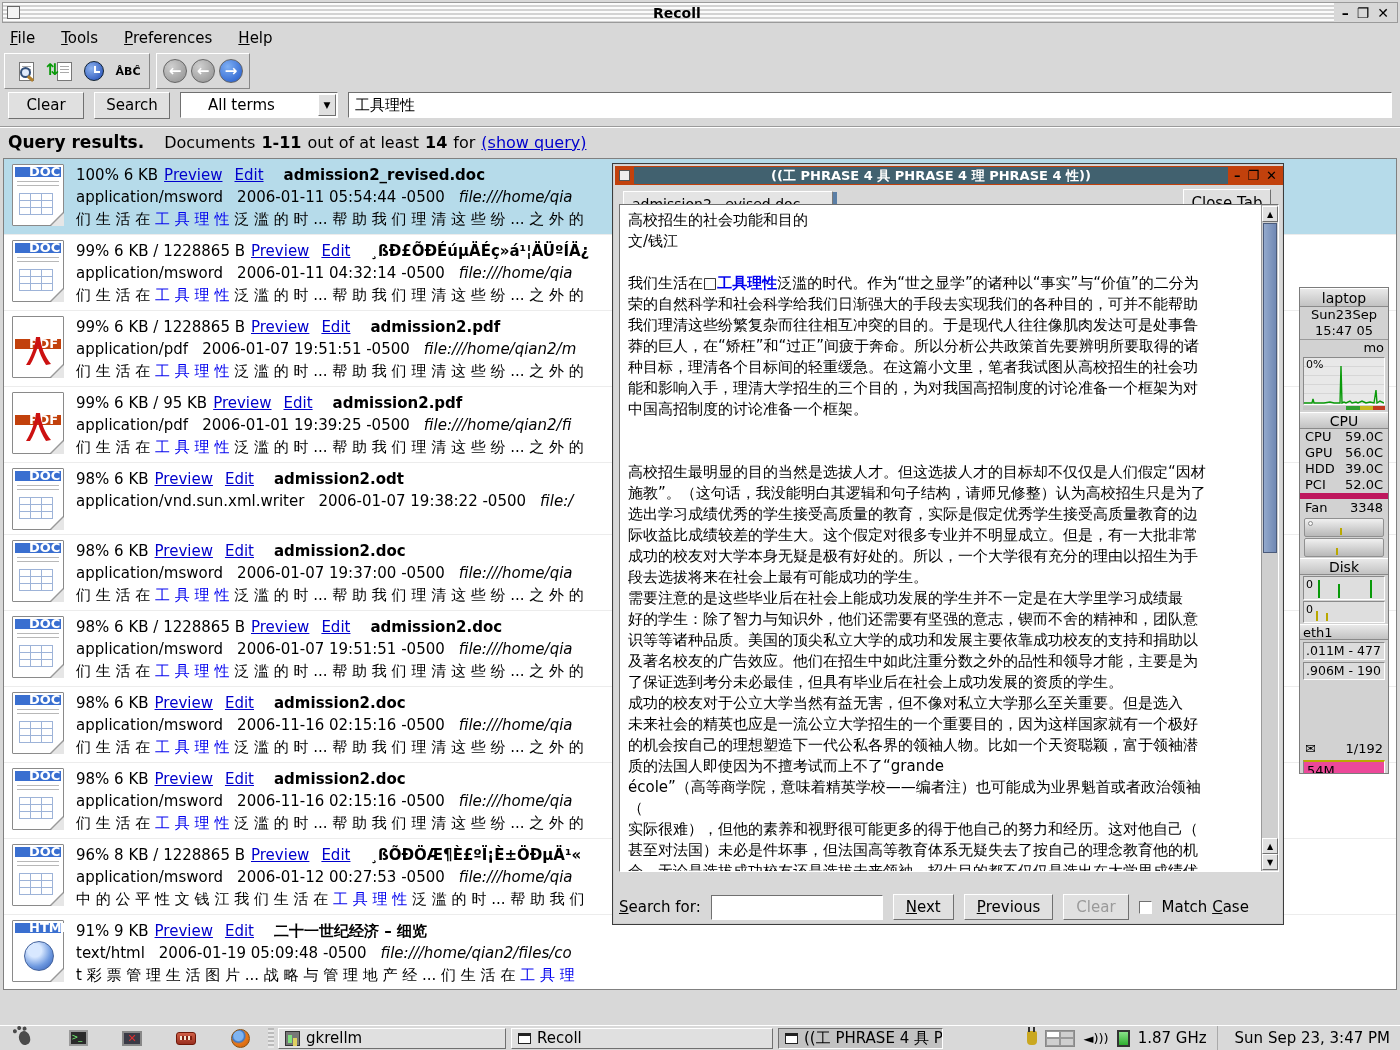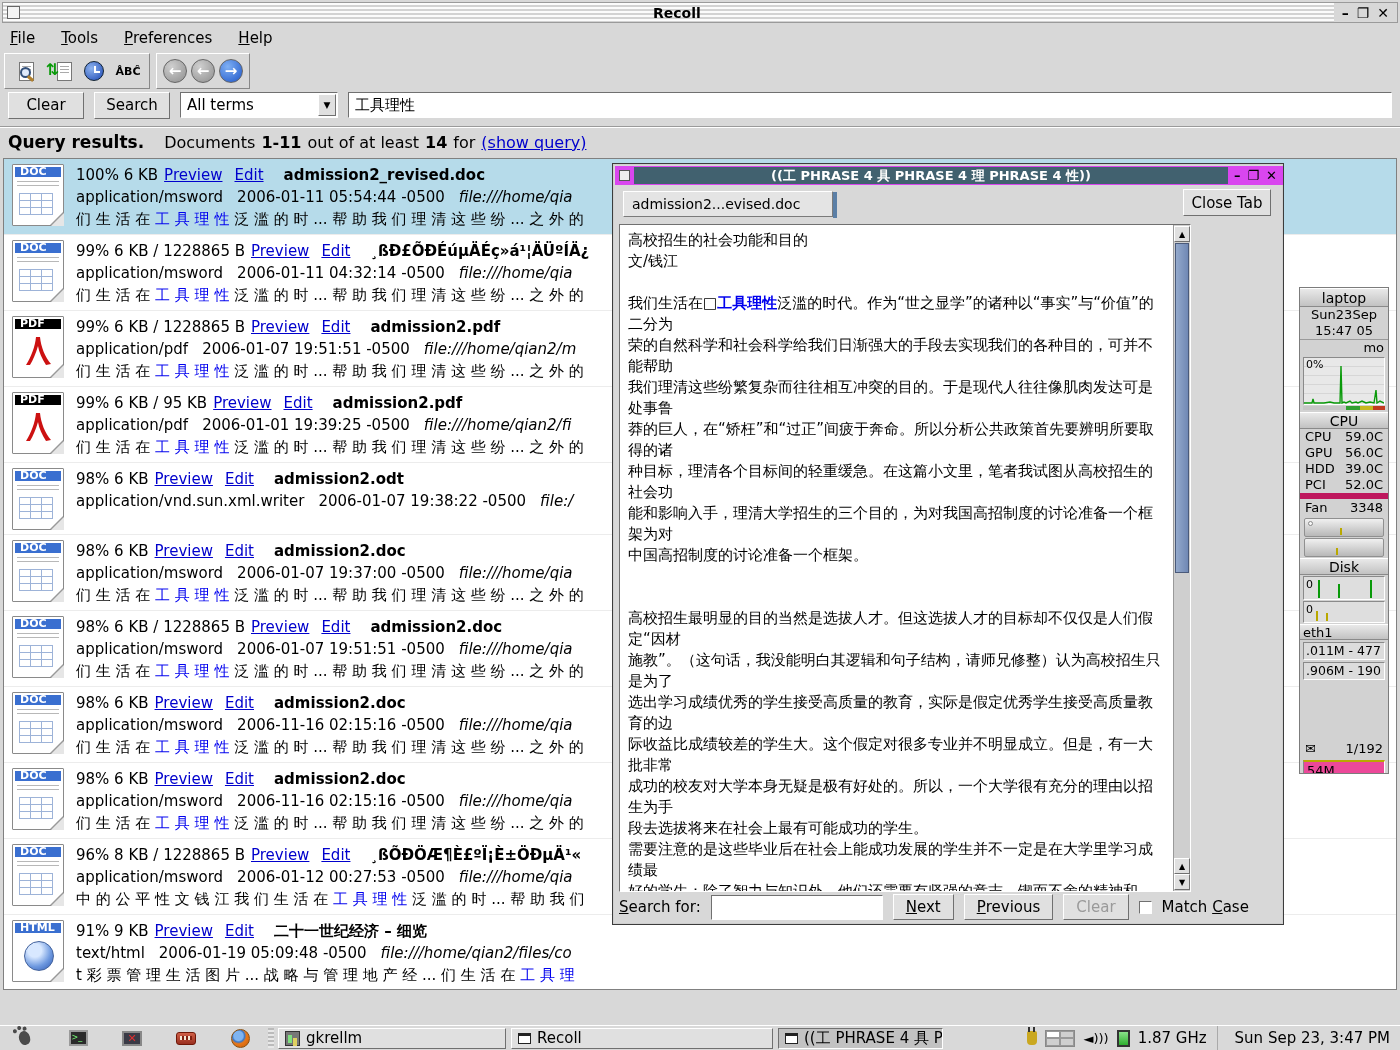--- a/index.html
+++ b/index.html
@@ -37,21 +37,21 @@
   .clockface::after { content:""; position:absolute; left:9px; top:9px; width:6px; height:2px; background:#fff; }
   .abc { font-size:11px; font-weight:bold; letter-spacing:0; }
   .navbtn { width:24px; height:24px; border-radius:50%; display:flex; align-items:center; justify-content:center;
     color:#fff; font-weight:bold; font-size:15px; border:1px solid #666; }
   .nav-gray { background:radial-gradient(circle at 35% 30%, #cfcfcf, #8e8e8e); }
   .nav-blue { background:radial-gradient(circle at 35% 30%, #7fb0f4, #1d55c8); }
 
   .searchrow { position:absolute; left:0; top:90px; width:1400px; height:30px; display:flex; align-items:center; gap:10px; padding:0 8px; }
   .srbtn { width:76px; height:27px; }
   .combo { width:158px; height:26px; background:#fff; border:1px solid; border-color:#707070 #fff #fff #707070; display:flex; align-items:center; font-size:15px; }
-  .combo .cval { flex:1; padding-left:6px; }
+  .combo .cval { flex:1; padding-left:16px;margin-left:11px; }
   .combo .carrow { width:18px; height:22px; margin-right:1px; display:flex; align-items:center; justify-content:center; font-size:9px; }
   .query-input { flex:1; height:26px; border:1px solid; border-color:#707070 #fff #fff #707070; font-size:15px; padding:0 6px; font-family:"DejaVu Sans",sans-serif; }
 
   .rule { position:absolute; left:0; top:126px; width:1400px; height:2px; border-top:1px solid #9a9a9a; border-bottom:1px solid #fff; }
 
   .res-header { position:absolute; left:8px; top:132px; width:1300px; height:24px; font-size:16px; display:flex; align-items:baseline; gap:6px; }
   .res-header .qr { font-weight:bold; font-size:17px; margin-right:14px; }
   .res-header b { font-weight:bold; }
   a.link { color:#0000cc; text-decoration:underline; cursor:pointer; }
 
@@ -62,48 +62,48 @@
   .row.selected { background:#b6dbea; }
   .rbody { font-size:15px; line-height:22px; white-space:nowrap; }
   .rbody .l1 .title { font-weight:bold; margin-left:14px; }
   .rbody .l1 a { margin:0 6px; }
   .rbody .l2 span { margin-right:14px; }
   .rbody .l2 .url { font-style:italic; }
   .hl { color:#0000ee; }
 
   
   .ficon { width:52px; height:62px; background:#fff; border:1px solid #8a8a8a; position:relative; flex:none; border-radius:1px; }
-  .ficon .banner { position:absolute; left:2px; top:2px; right:2px; height:10px; font-size:11px; font-weight:bold; color:#fff; padding-left:5px; line-height:10px; }
+  .ficon .banner { position:absolute; left:2px; top:2px; right:2px; height:10px; font-size:13px; font-weight:bold; color:#fff; padding-left:14px; line-height:10px; }
   .ficon.doc .banner, .ficon.html .banner { background:#3a6fd0; }
-  .ficon.pdf .banner { background:#000000; }
+  .ficon.pdf .banner { background:#c2410c;margin-top:20px; }
   .ficon .lines { position:absolute; left:4px; top:16px; right:4px; }
   .ficon .lines i { display:block; height:1px; background:#b8b8b8; margin-bottom:3px; }
   .ficon .grid { position:absolute; left:6px; top:28px; width:34px; height:22px;
     background:linear-gradient(#dfe7f5 0 0); border:1px solid #9db3d8;
     background-image:repeating-linear-gradient(180deg,transparent 0 6px,#9db3d8 6px 7px),repeating-linear-gradient(90deg,transparent 0 10px,#9db3d8 10px 11px); }
   .ficon .fold { position:absolute; right:-1px; bottom:-1px; width:0; height:0;
     border-style:solid; border-width:0 0 13px 13px; border-color:transparent transparent #e6e6e6 transparent; filter:drop-shadow(-1px -1px 0 #999); }
   .pdf-glyph { position:absolute; left:10px; top:16px; }
   .globe { position:absolute; left:11px; top:20px; width:30px; height:30px; border-radius:50%;
     background:radial-gradient(circle at 35% 30%, #d8e8ff 0 25%, #6f9ae0 60%, #2a55b0 100%); border:1px solid #44639c; }
 
   
   .preview { position:absolute; left:612px; top:163px; width:672px; height:762px; background:#d8d8d8;
     border:1px solid #3c3c3c; box-shadow:0 0 0 1px #cfcfcf inset; }
-  .pv-titlebar { position:absolute; left:2px; top:2px; width:668px; height:19px; display:flex; align-items:center; background:#d946ef; }
+  .pv-titlebar { position:absolute; left:2px; top:2px; width:668px; height:19px; display:flex; align-items:center; background:#c2410c; }
   .pv-appicon { width:11px; height:11px; border:1px solid #555; background:#eee; margin:0 4px; }
   .pv-bar { flex:1; height:17px; background:#41616f; color:#fff; font-weight:bold; font-size:13px;
     display:flex; align-items:center; justify-content:center; }
   .pv-ctrls { display:flex; gap:7px; padding:0 6px; align-items:center; }
   .pv-tabrow { position:absolute; left:4px; top:25px; width:664px; height:30px; }
   .pv-tab { position:absolute; left:6px; top:2px; width:210px; height:26px; background:#e4e4e4;
     border:1px solid; border-color:#fff #7a7a7a #7a7a7a #fff; font-size:14px; display:flex; align-items:center; padding-left:8px; }
   .pv-tab::after { content:""; position:absolute; right:-5px; top:0; width:4px; height:26px; background:#5b7fa6; }
   .pv-closetab { position:absolute; right:10px; top:0px; width:88px; height:27px; }
-  .pv-text { position:absolute; left:6px; top:60px; width:572px; height:668px; background:#fff;
+  .pv-text { position:absolute; left:6px; top:40px; width:660px; height:668px; background:#fff;
     border:1px solid; border-color:#707070 #fff #fff #707070; display:flex; }
   .pv-content { flex:1; padding:5px 8px; font-size:15px; line-height:21px; white-space:pre-wrap; overflow:hidden; }
   .pv-content .hl { color:#0000ee; font-weight:bold; }
   .scrollbar { width:17px; background:#cfcfcf; border-left:1px solid #9a9a9a; position:relative; flex:none; }
   .sb-btn { position:absolute; left:0; width:16px; height:16px; font-size:8px; display:flex; align-items:center; justify-content:center; }
   .sb-thumb { position:absolute; left:1px; top:18px; width:14px; height:330px;
     background:linear-gradient(90deg,#93a9cc,#7088b4); border:1px solid #4a5a7a; }
   .pv-findbar { position:absolute; left:6px; top:728px; width:660px; height:30px; display:flex; align-items:center; gap:10px; font-size:15px; }
   .find-input { width:172px; height:25px; border:1px solid; border-color:#707070 #fff #fff #707070; font-size:14px; padding:0 4px; }
   .fbtn { height:26px; padding:0 12px; }

